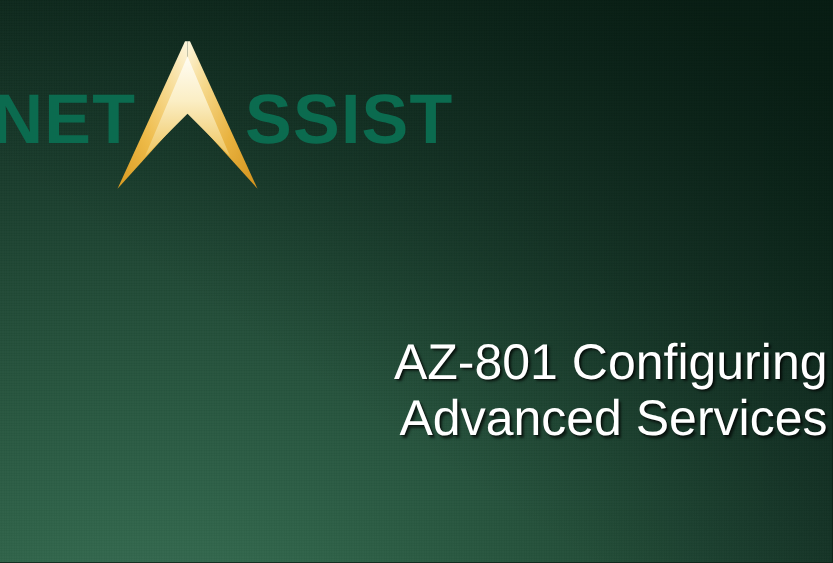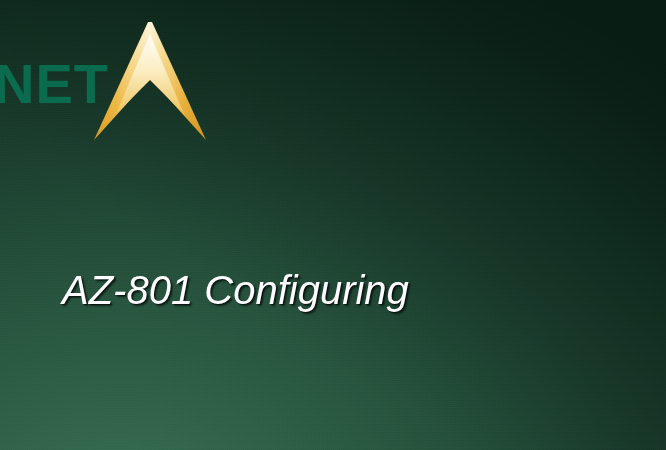--- a/index.html
+++ b/index.html
@@ -32,21 +32,21 @@
     position: absolute;
     inset: 0;
     pointer-events: none;
     background: linear-gradient(to top right, rgba(0,0,0,0) 35%, rgba(4,22,14,0.55) 100%);
   }
 
   
   #logo {
     position: absolute;
     left: 0px;
-    top: 12px;
+    top: 23px;
     width: 360px;
     height: 130px;
   }
   .logo-word {
     position: absolute;
     top: 44px;
     font-size: 56px;
     font-weight: bold;
     letter-spacing: 1px;
     color: #0b6b4f;
@@ -63,22 +63,21 @@
     width: 132px;
     height: 126px;
   }
 
   
   #title-block {
     position: absolute;
     right: 4px;
     top: 268px;
     width: 600px;
-    text-align: left;
-    font-style: italic;
+    text-align: right;
   }
   .title-line {
     display: block;
     color: #ffffff;
     font-size: 40px;
     font-weight: normal;
     line-height: 45px;
     letter-spacing: 0px;
     white-space: nowrap;
     text-shadow:
@@ -91,20 +90,21 @@
 
 <div id="slide">
 
   <div id="noise"></div>
   <div id="vignette"></div>
 
   <div id="logo">
 
     <span class="logo-word" id="logo-net">NET</span>
 
+    <span class="logo-word" id="logo-ssist">SSIST</span>
 
     <span id="logo-mark">
       <svg viewBox="0 0 132 126" width="132" height="126" aria-hidden="true">
         <defs>
           <linearGradient id="gOuterL" x1="0" y1="1" x2="1" y2="0">
             <stop offset="0%" stop-color="#d99a20"></stop>
             <stop offset="38%" stop-color="#eebb49"></stop>
             <stop offset="72%" stop-color="#f7dc96"></stop>
             <stop offset="100%" stop-color="#fdf6de"></stop>
           </linearGradient>
@@ -127,15 +127,16 @@
 
         <path d="M 66 16 L 100 96 L 66 62 L 32 96 Z" fill="url(#gInner)"></path>
 
         <path d="M 66 66 L 104 114 L 66 84 L 28 114 Z" fill="#1d4a35" opacity="0.0"></path>
       </svg>
     </span>
   </div>
 
   <div id="title-block">
     <span class="title-line">AZ-801 Configuring</span>
+    <span class="title-line">Advanced Services</span>
   </div>
 
 </div>
 
 </body></html>

